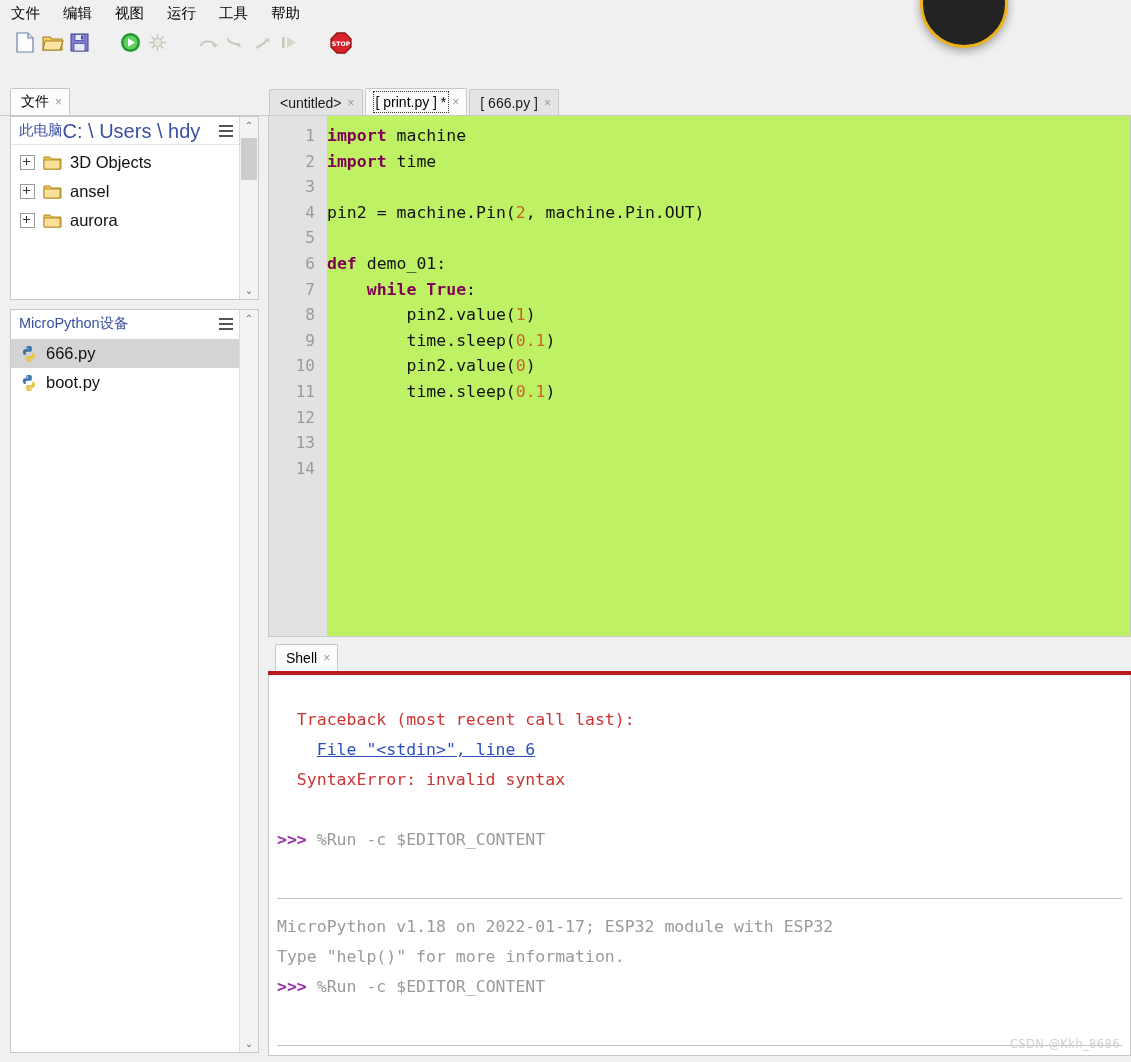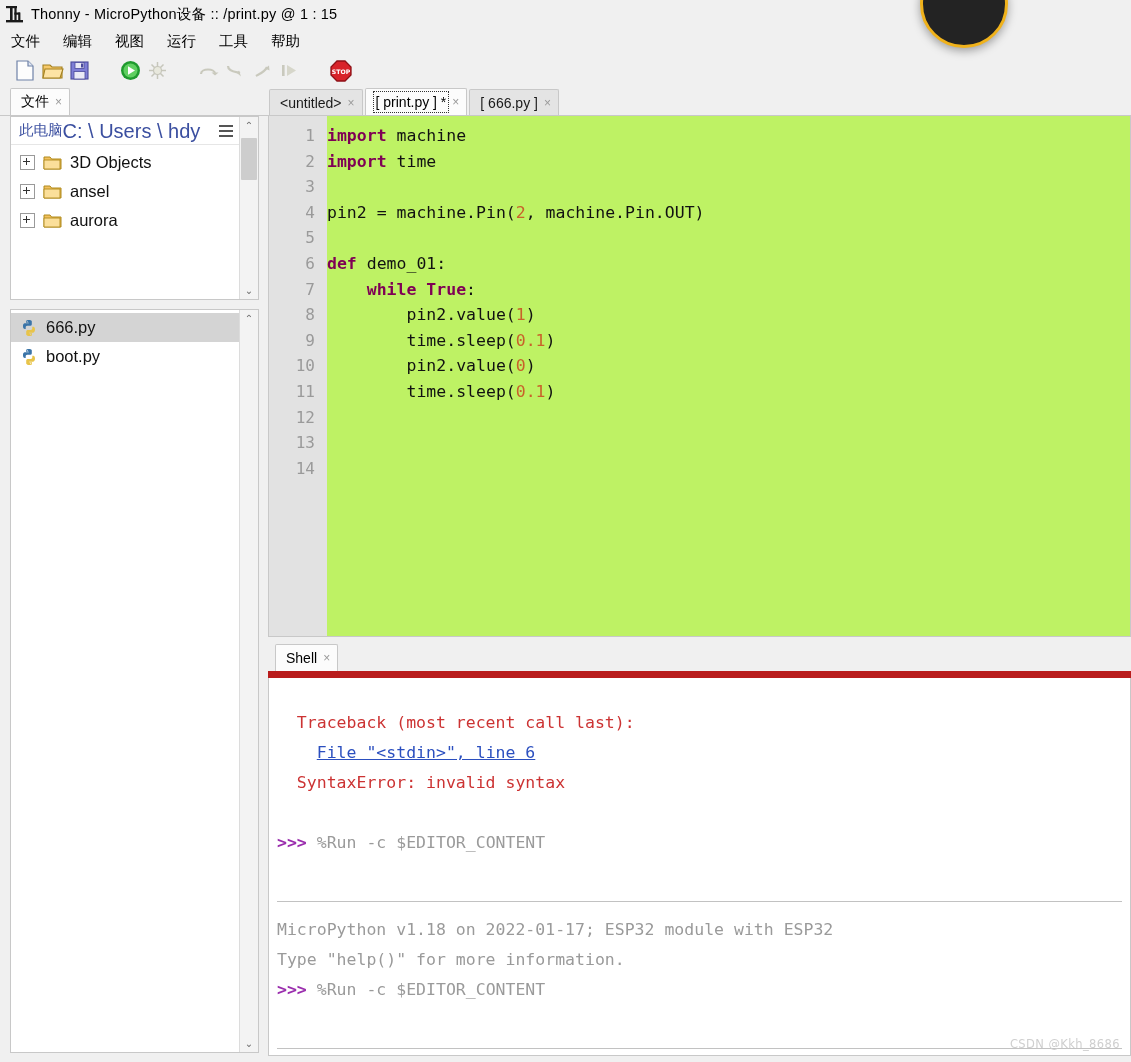--- a/index.html
+++ b/index.html
@@ -80,21 +80,21 @@
   .gutter div{font-family:"DejaVu Sans Mono",monospace;font-size:16px;line-height:25.6px;color:#9a9a9a;}
   .code{flex:1;background:#bef264;padding-top:7px;overflow:hidden;}
   .code pre{margin:0;font-family:"DejaVu Sans Mono",monospace;font-size:16.5px;line-height:25.6px;
             color:#111;white-space:pre;}
   .kw{color:#7f0055;font-weight:bold;}
   .num{color:#c8622a;}
 
   
   .shell-wrap{flex:1;display:flex;flex-direction:column;margin:6px 0 6px 3px;min-height:0;}
   .shell-tabs{height:28px;display:flex;align-items:flex-end;padding-left:7px;background:#f0f0f0;
-              border-bottom:7px solid #b91c1c;}
+              border-bottom:4px solid #b91c1c;}
   .shell-box{flex:1;background:#fff;border:1px solid #c8c8c8;border-top:none;overflow:hidden;
              position:relative;padding:0 8px;}
   .shell-box pre{margin:0;font-family:"DejaVu Sans Mono",monospace;font-size:16.5px;line-height:30px;
                  white-space:pre;}
   .s-prompt{color:#9b2fae;font-weight:bold;}
   .s-gray{color:#9a9a9a;}
   .s-red{color:#cc3333;}
   .s-link{color:#2b4fbf;text-decoration:underline;}
   .s-sep{height:1px;background:#c2c2c2;margin:13px 0 13px 0;}
   .watermark{position:absolute;right:10px;bottom:4px;font-size:11.5px;color:#cfcfcf;
@@ -102,31 +102,20 @@
 
   
   .circle-overlay{position:absolute;left:920px;top:-40px;width:82px;height:82px;border-radius:50%;
                   background:#232323;border:3px solid #f0b21b;box-shadow:0 3px 10px rgba(0,0,0,.35);}
 </style>
 </head>
 <body>
 
 <div class="app">
 
-  <div class="titlebar">
-    <svg class="th-logo" viewBox="0 0 18 17">
-      <rect x="0" y="0" width="11" height="2.2" fill="#1a1a1a"></rect>
-      <rect x="4" y="0" width="2.6" height="16" fill="#1a1a1a"></rect>
-      <rect x="8.4" y="0" width="2.2" height="16" fill="#1a1a1a"></rect>
-      <rect x="8.4" y="6.5" width="5.6" height="2.2" fill="#1a1a1a"></rect>
-      <rect x="12.2" y="6.5" width="2.2" height="9.5" fill="#1a1a1a"></rect>
-      <rect x="0" y="14" width="17" height="2.4" fill="#1a1a1a"></rect>
-    </svg>
-    <div class="title-text">Thonny  -  MicroPython设备 :: /print.py  @  1 : 15</div>
-  </div>
 
   <div class="menubar">
     <div class="menu-item">文件</div>
     <div class="menu-item">编辑</div>
     <div class="menu-item">视图</div>
     <div class="menu-item">运行</div>
     <div class="menu-item">工具</div>
     <div class="menu-item">帮助</div>
   </div>
 
@@ -253,20 +242,30 @@
           <div class="arw">⌃</div>
           <div class="track">
             <div class="thumb" style="top:4px;height:42px;"></div>
           </div>
           <div class="arw">⌄</div>
         </div>
       </div>
 
       <div class="panel" style="flex:1;margin-top:9px;margin-bottom:9px;">
         <div class="panel-inner">
+          <div class="panel-head" style="border-bottom:none;">
+            <div class="panel-head-txt">
+              <div class="panel-title">MicroPython设备</div>
+            </div>
+            <div class="hamburger">
+                <i></i>
+                <i></i>
+                <i></i>
+              </div>
+          </div>
           <div class="tree">
             <div class="row sel">
               <svg class="pyico" viewBox="0 0 18 18">
                 <path d="M8.8 1c-3 0-2.8 1.3-2.8 1.3v1.4h2.9v.5H4.9S3 4 3 7s1.7 2.9 1.7 2.9h1V8.4s-.06-1.7 1.6-1.7h2.9s1.6.03 1.6-1.55V2.6S12 1 8.8 1zM7.2 2.1c.3 0 .55.25.55.55s-.25.55-.55.55-.55-.25-.55-.55.25-.55.55-.55z" fill="#3a74a8"></path>
                 <path d="M9.2 17c3 0 2.8-1.3 2.8-1.3v-1.4H9.1v-.5h4s1.9-.2 1.9-3.2-1.7-2.9-1.7-2.9h-1v1.5s.06 1.7-1.6 1.7H7.8s-1.6-.03-1.6 1.55v2.55S6 17 9.2 17zm1.6-1.1c-.3 0-.55-.25-.55-.55s.25-.55.55-.55.55.25.55.55-.25.55-.55.55z" fill="#e8c44a"></path>
               </svg>
               <span class="rowlabel">666.py</span>
             </div>
             <div class="row">
               <svg class="pyico" viewBox="0 0 18 18">

